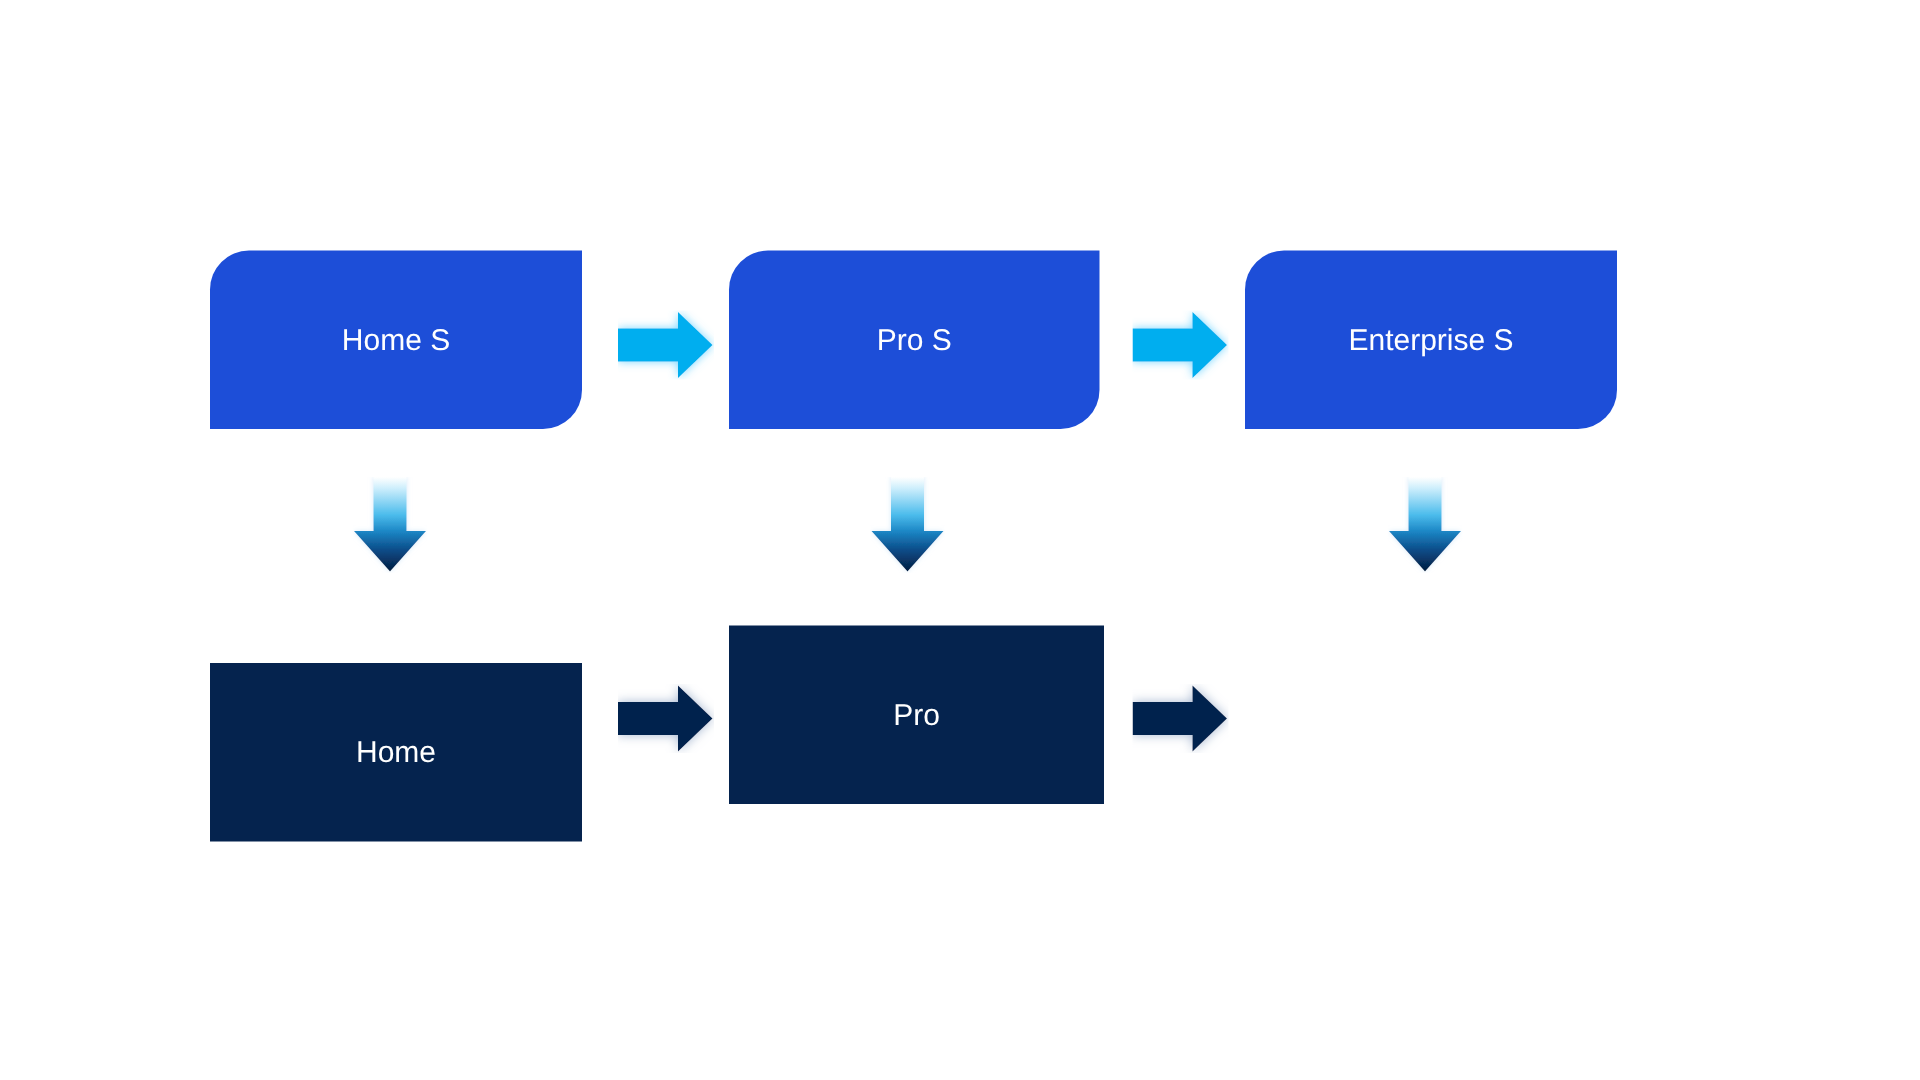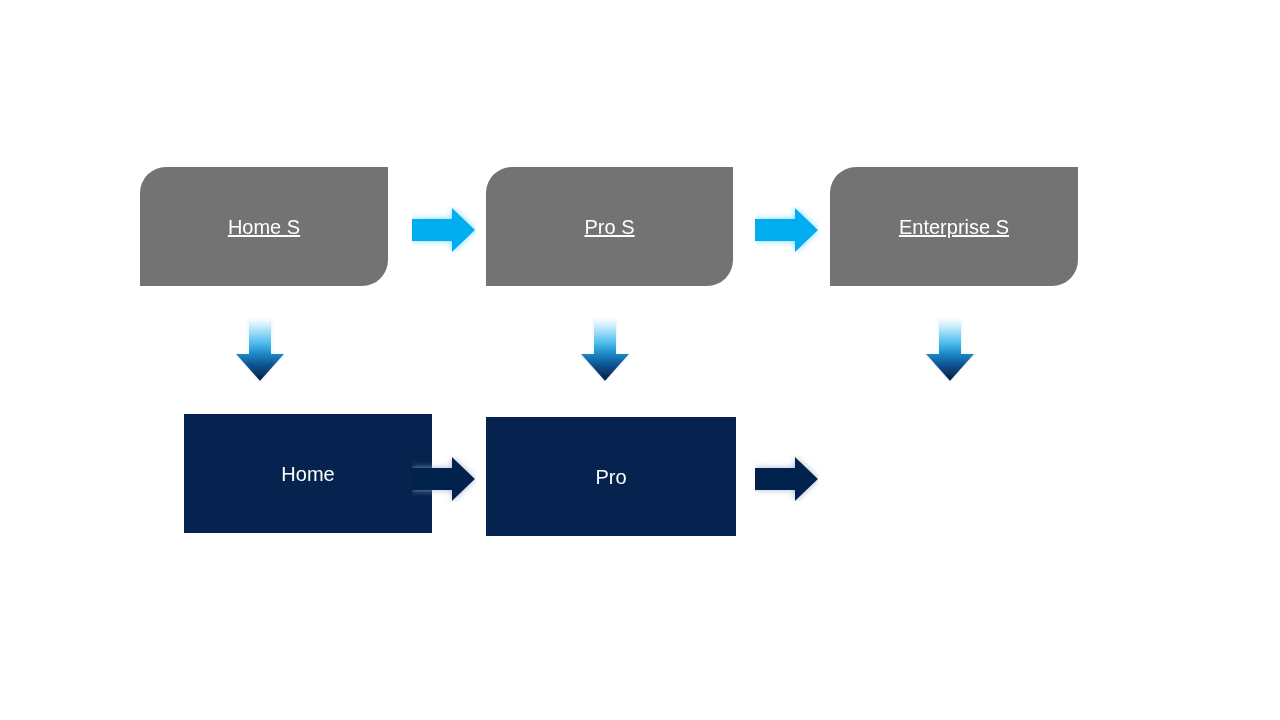--- a/index.html
+++ b/index.html
@@ -17,31 +17,30 @@
     height: 119px;
     display: flex;
     align-items: center;
     justify-content: center;
     color: #ffffff;
     font-size: 20px;
     line-height: 1.2;
     text-align: center;
   }
   .box-top {
-    background: #737373;
+    background: #1d4ed8;
     border-radius: 26px 0 26px 0;
-    text-decoration: underline;
   }
   .box-bottom {
     background: #05234e;
   }
   #box-t1 { left: 140px; top: 167px; }
   #box-t2 { left: 486px; top: 167px; width: 247px; }
   #box-t3 { left: 830px; top: 167px; }
-  #box-b1 { left: 140px; top: 414px; margin-left: 44px; }
+  #box-b1 { left: 140px; top: 442px; }
   #box-b2 { left: 486px; top: 417px; width: 250px; }
   #box-b3 { left: 830px; top: 417px; }
 
   .arrow { position: absolute; display: block; }
   .arrow-right { width: 64px; height: 46px; }
   .arrow-down  { width: 50px; height: 64px; }
 
   #ra-t1 { left: 412px; top: 207px; }
   #ra-t2 { left: 755px; top: 207px; }
   #ra-b1 { left: 412px; top: 456px; }

